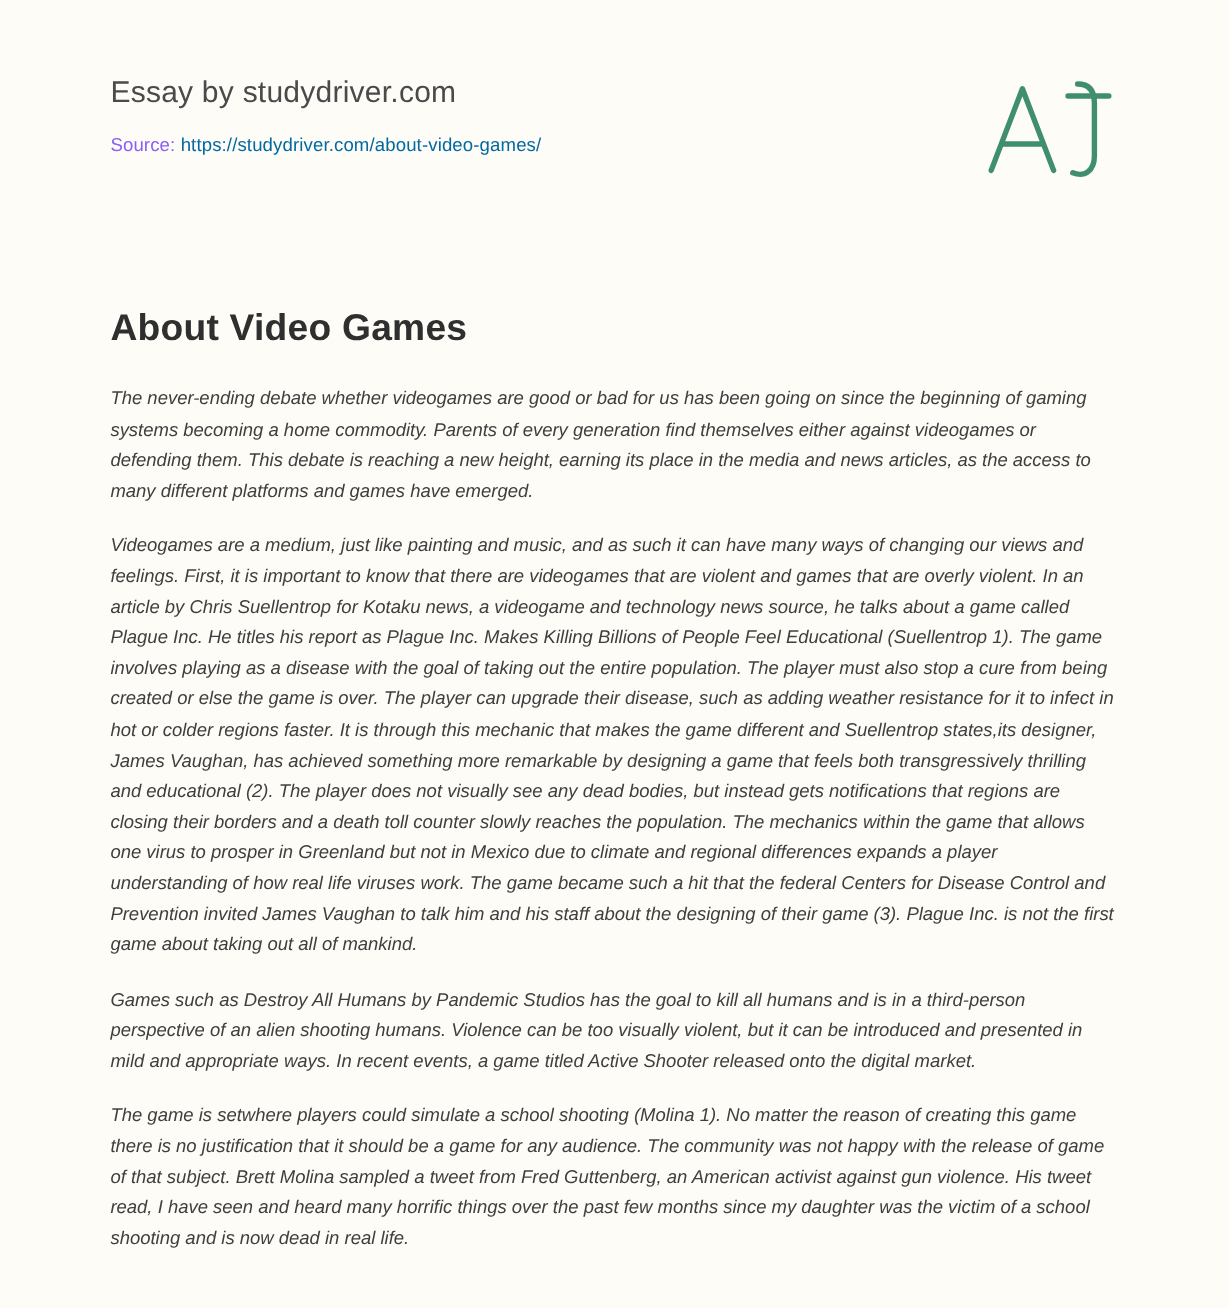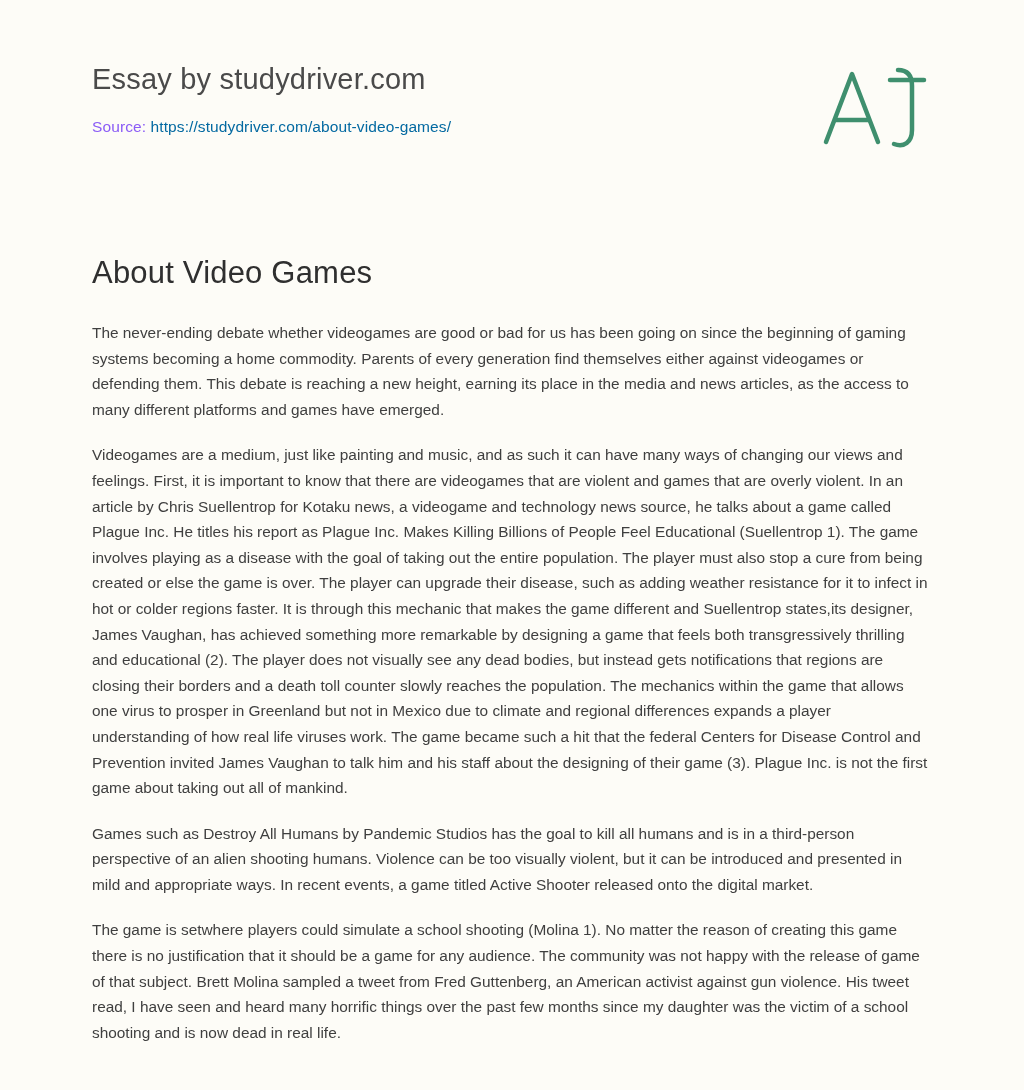--- a/index.html
+++ b/index.html
@@ -21,21 +21,21 @@
     box-sizing: border-box;
     padding: 0 92px;
   }
   .header {
     position: relative;
     padding-top: 62px;
     height: 150px;
     box-sizing: border-box;
   }
   .essay-by {
-    font-size: 29px;
+    font-size: 25px;
     color: #4a4a4a;
     letter-spacing: 0.2px;
     font-weight: 400;
     margin: 0;
     line-height: 1.2;
   }
   .essay-by .brand {
     font-weight: 400;
   }
   .source-line {
@@ -58,26 +58,27 @@
     width: 120px;
     height: 100px;
   }
   .logo svg {
     display: block;
   }
   .title {
     margin: 0;
     padding-top: 105px;
     font-size: 31px;
-    font-weight: 400;
+    font-weight: 700;
     color: #2f2f2f;
     letter-spacing: 0.2px;
   }
   .body-copy {
     padding-top: 29px;
+    font-style: italic;
   }
   .body-copy p {
     margin: 0 0 20px 0;
     font-size: 15.4px;
     line-height: 25.6px;
     color: #3f3f3f;
     text-align: left;
   }
   .body-copy p:last-child {
     margin-bottom: 0;

